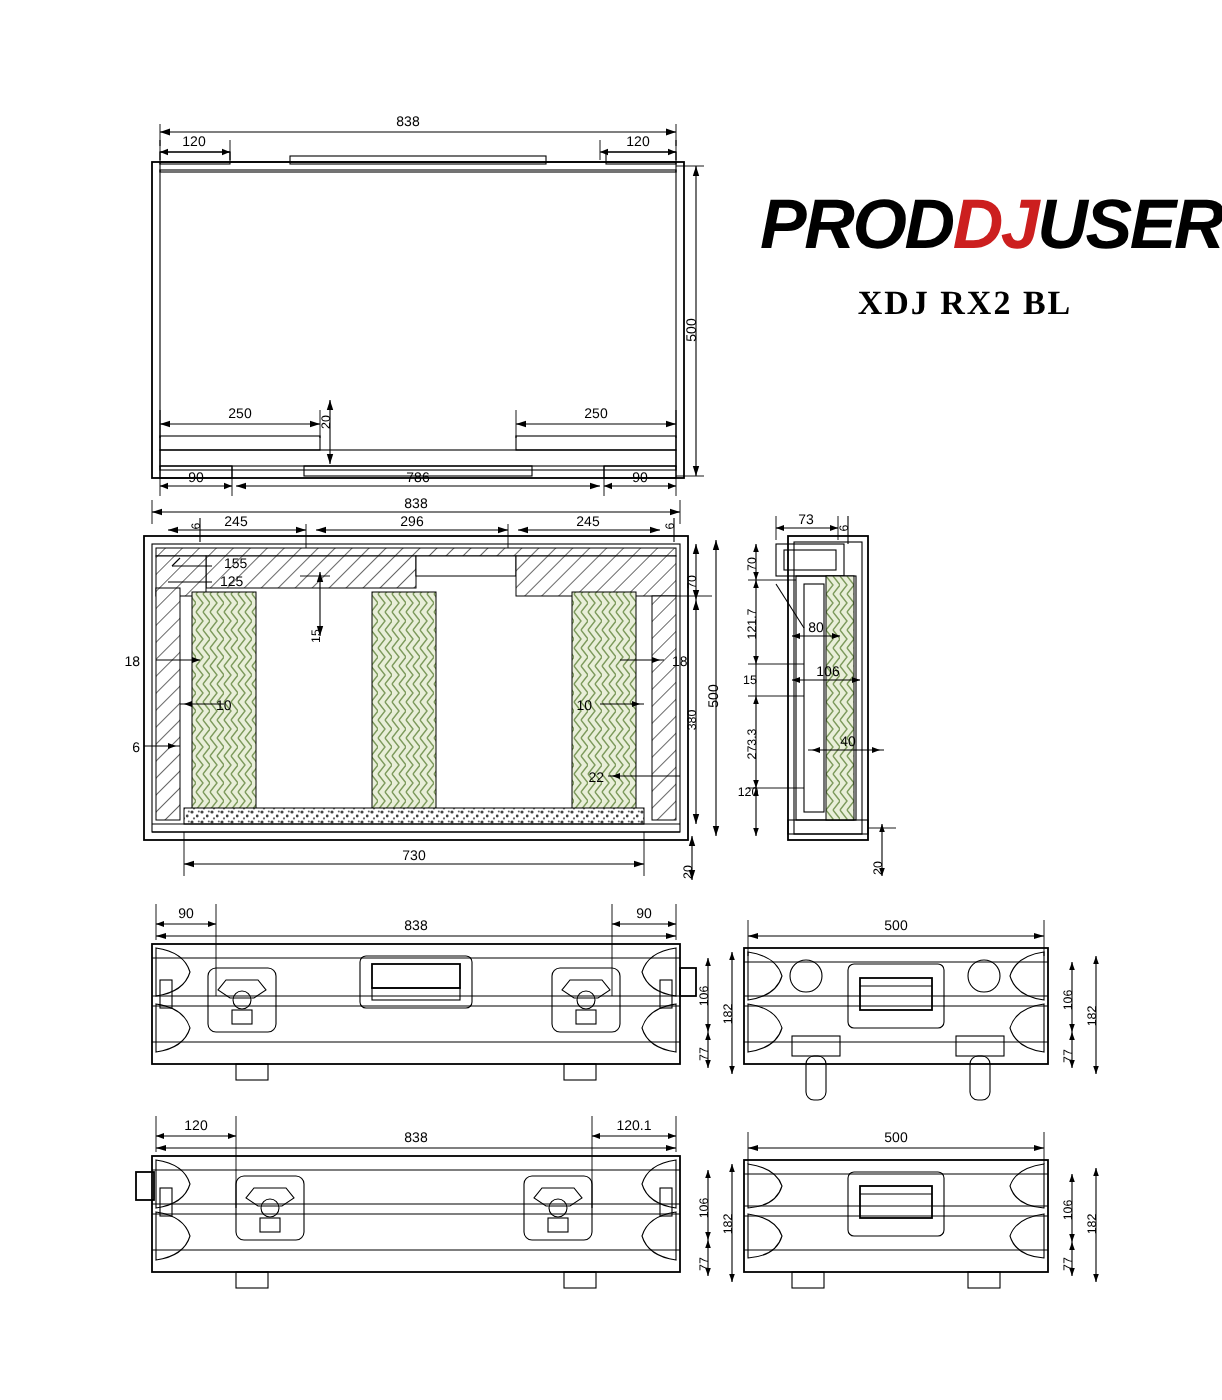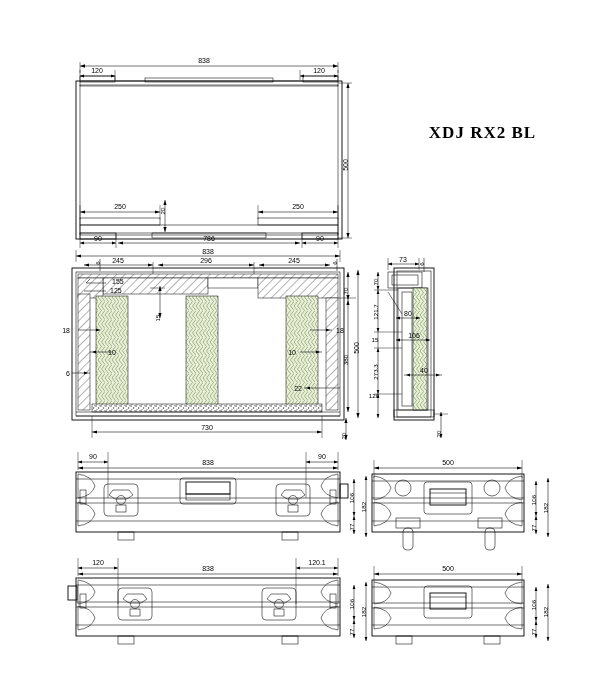--- a/index.html
+++ b/index.html
@@ -11,21 +11,21 @@
   .dim-s{font-family:"Liberation Sans", sans-serif;font-size:6.2px;fill:#000;}
   .ln{stroke:#000;fill:none;}
   .thin{stroke-width:0.55;}
   .med{stroke-width:0.9;}
   .ext{stroke:#000;stroke-width:0.45;fill:none;}
   .logo-wrap{position:absolute;left:380px;top:95px;width:205px;}
   .logo{font-family:"Liberation Sans", sans-serif;font-weight:bold;font-style:italic;
         font-size:35px;letter-spacing:-1.2px;line-height:1;white-space:nowrap;}
   .logo .dj{color:#cc1f1f;}
   .model{font-family:"Liberation Serif", serif;font-weight:bold;font-size:17px;
-         letter-spacing:1px;text-align:center;margin-top:28px;white-space:nowrap;}
+         letter-spacing:1px;text-align:center;margin-top:12px;white-space:nowrap;}
 </style>
 </head>
 <body>
 
 <div id="sheet">
 
   <svg width="611" height="700" viewBox="0 0 611 700">
     <defs>
       <pattern id="hatch45" width="6" height="6" patternUnits="userSpaceOnUse" patternTransform="rotate(45)">
         <rect width="6" height="6" fill="#ffffff"></rect>
@@ -610,16 +610,17 @@
     <text class="dim-s" x="354" y="632" text-anchor="middle" transform="rotate(-90 354 632)">77</text>
     <text class="dim-s" x="366" y="612" text-anchor="middle" transform="rotate(-90 366 612)">182</text>
 
     <text class="dim" x="448" y="571" text-anchor="middle">500</text>
     <text class="dim-s" x="536" y="605" text-anchor="middle" transform="rotate(-90 536 605)">106</text>
     <text class="dim-s" x="536" y="632" text-anchor="middle" transform="rotate(-90 536 632)">77</text>
     <text class="dim-s" x="548" y="612" text-anchor="middle" transform="rotate(-90 548 612)">182</text>
   </svg>
 
   <div class="logo-wrap">
+    <div class="logo"><span>PROD</span><span class="dj">DJ</span><span>USER</span></div>
     <div class="model">XDJ  RX2  BL</div>
   </div>
 
 </div>
 
 </body></html>

